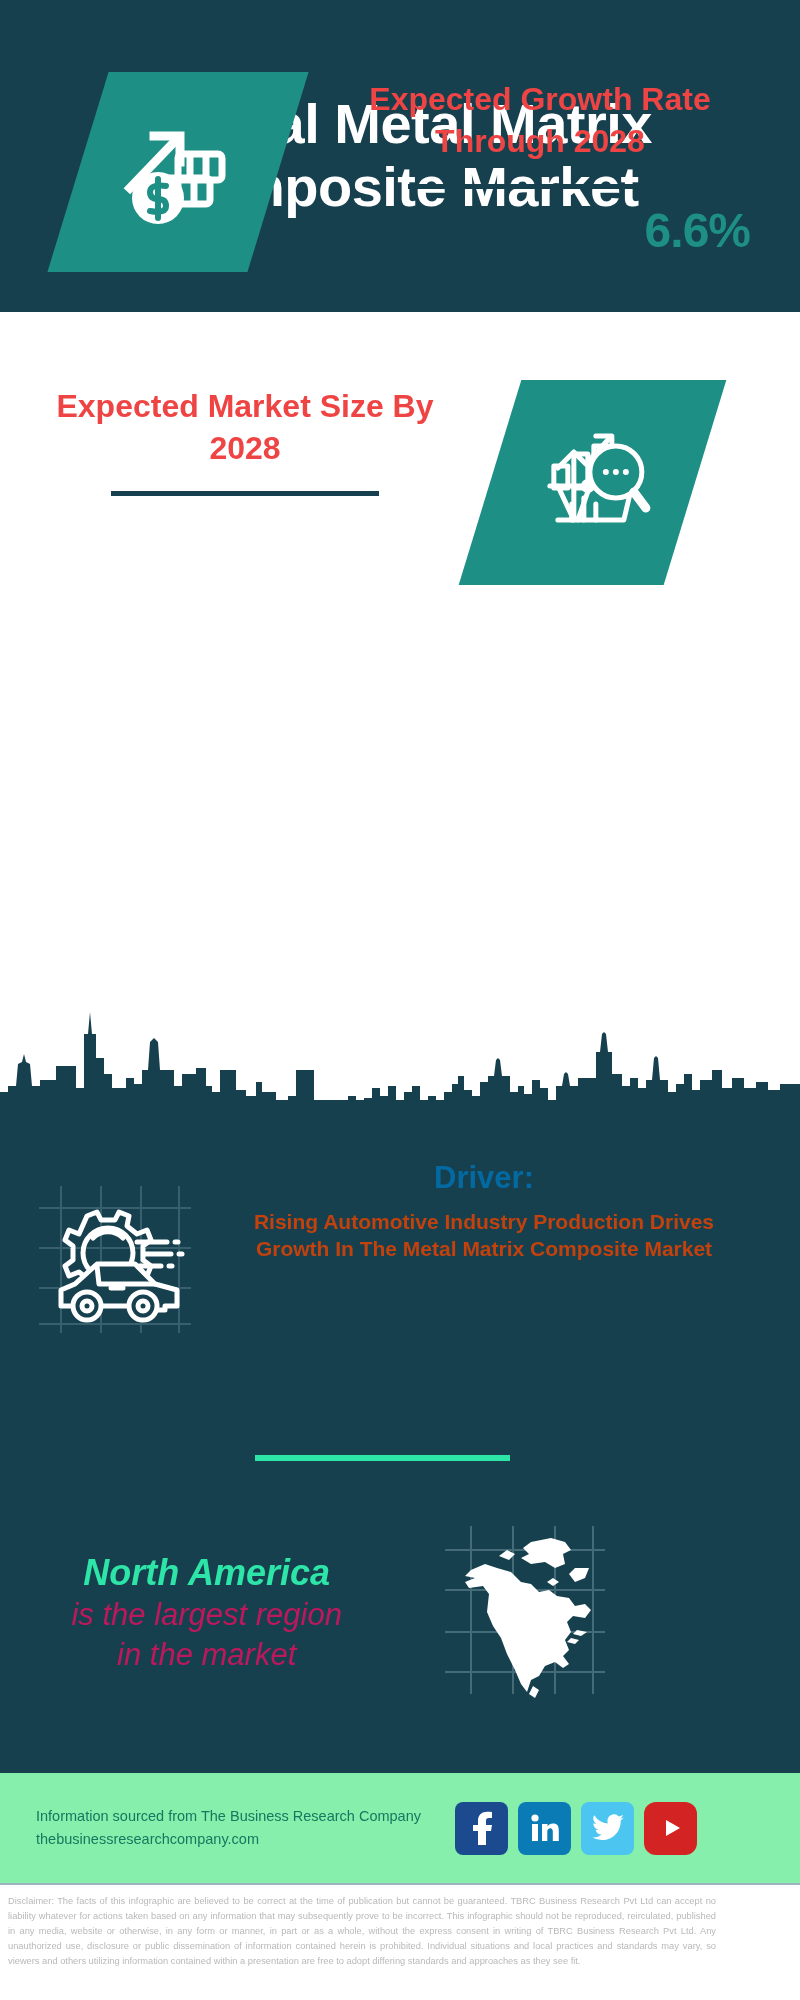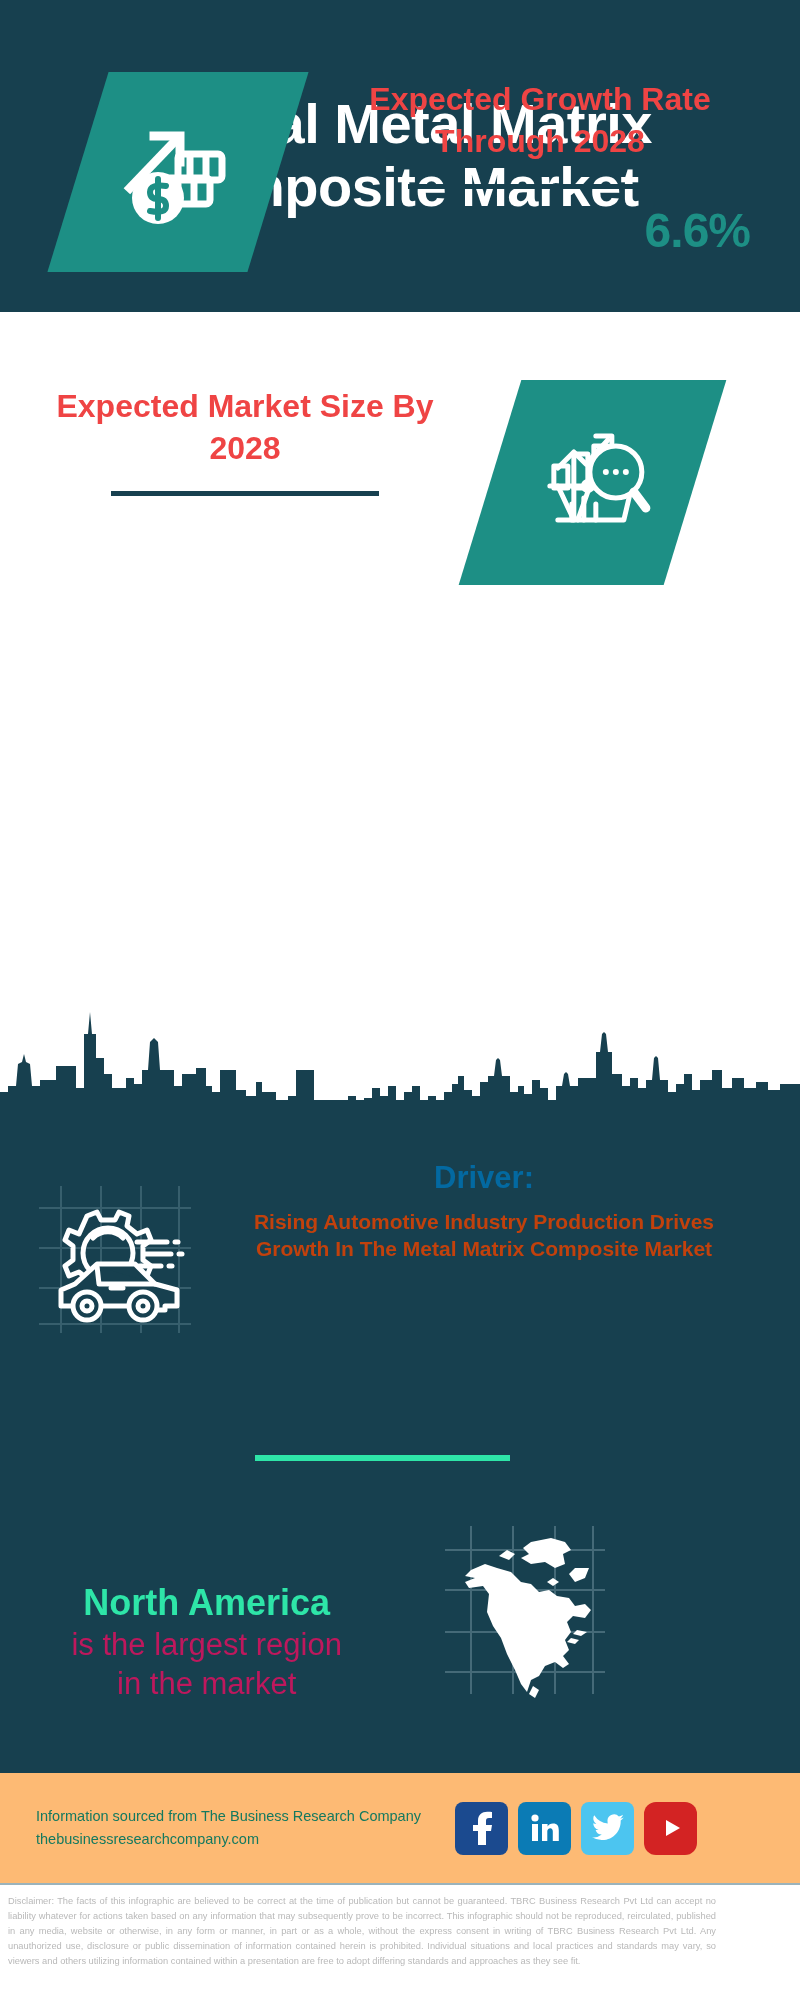--- a/index.html
+++ b/index.html
@@ -112,36 +112,36 @@
   }
 
   .mint-rule {
     position:absolute; left:255px; top:1455px;
     width:255px; height:6px; background:#2ee5a8;
   }
 
   
   .region-row {
     position:absolute; left:0; top:1520px;
-    width:636px; display:flex; align-items:flex-end;
+    width:636px; display:flex; align-items:center;font-style:italic;
   }
   .region-text { width:520px; text-align:center; }
   .region-name {
     color:#2ee5a8; font-size:36px; font-weight:bold; line-height:1.25;
   }
   .region-sub {
     color:#be185d; font-size:31px; line-height:1.28;
   }
   .region-map-wrap { width:280px; display:flex; justify-content:center; }
 
   
   .footer {
     position:absolute; left:0; top:1770px;
     width:800px; height:115px;
-    background:#fdba74;
+    background:#86efac;
     border-top:3px solid #17404f;
     border-bottom:2px solid #9bb3bb;
     display:flex; align-items:center;
   }
   .footer-text {
     padding-left:36px; width:455px;
     color:#14795f; font-size:14.5px; line-height:1.62;
   }
   .socials { display:flex; gap:10px; align-items:center; }
   .s-icon {

